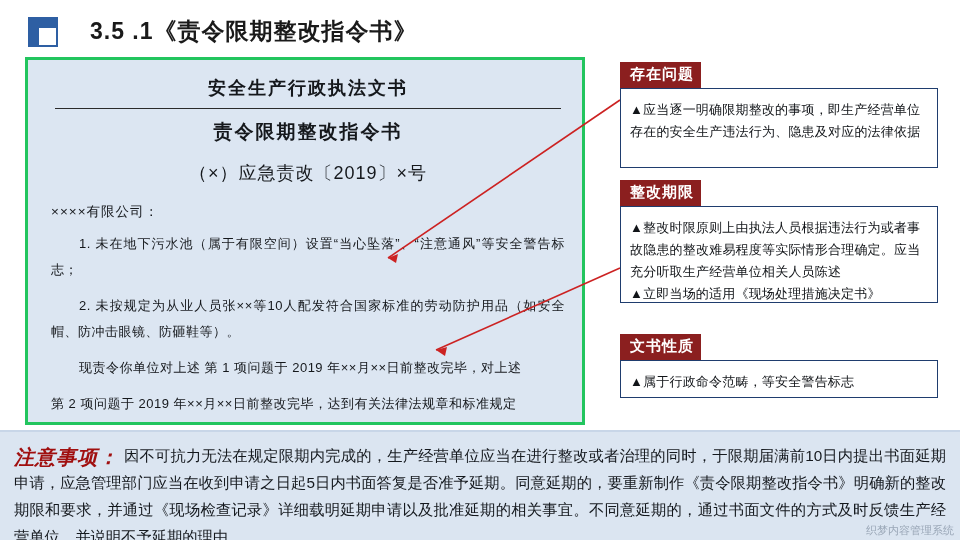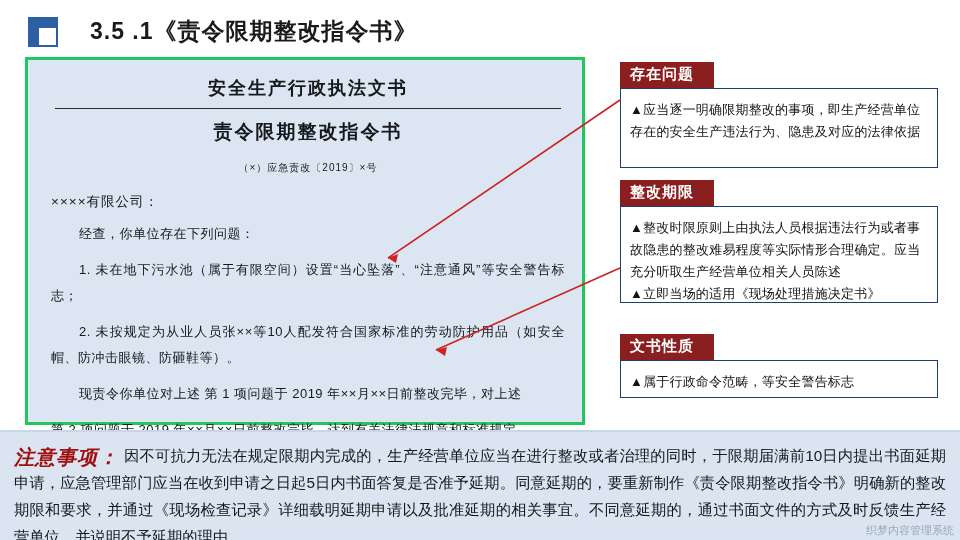--- a/index.html
+++ b/index.html
@@ -44,36 +44,36 @@
     margin-top:6px;
   }
   .doc-rule{
     border-bottom:1.6px solid #2b2b2b;margin:8px 4px 10px 4px;
   }
   .doc-h2{
     text-align:center;font-size:19px;font-weight:bold;letter-spacing:2px;
     margin-top:2px;
   }
   .doc-no{
-    text-align:center;font-size:10px;margin-top:16px;letter-spacing:1px;
+    text-align:center;font-size:18px;margin-top:16px;letter-spacing:1px;
   }
   .doc-party{
     font-size:13.5px;margin-top:18px;letter-spacing:1px;
   }
   .doc-p{
     font-size:13px;line-height:26px;margin-top:10px;letter-spacing:0.5px;
     text-align:justify;
   }
   .indent2{text-indent:28px;}
 
   
   .tag{
     position:absolute;
     background:#8b1f1f;color:#ffffff;font-weight:bold;font-size:15px;
-    padding:3px 20px 4px 10px;letter-spacing:1px;z-index:3;
+    padding:3px 7px 4px 10px;letter-spacing:1px;z-index:3;
   }
   .panel{
     position:absolute;
     background:#ffffff;border:1.5px solid #1f3d6e;
     box-sizing:border-box;
     font-size:13px;color:#111418;line-height:22px;
     padding:10px 9px 16px 9px;
     letter-spacing:0.2px;
   }
 
@@ -106,21 +106,20 @@
   <div class="hdr-title">3.5 .1《责令限期整改指令书》</div>
 </div>
 
 <div class="doc-panel">
   <div class="doc-inner">
     <div class="doc-h1">安全生产行政执法文书</div>
     <div class="doc-rule"></div>
     <div class="doc-h2">责令限期整改指令书</div>
     <div class="doc-no">（×）应急责改〔2019〕×号</div>
     <div class="doc-party">××××有限公司：</div>
-    <div class="doc-p indent2">经查，你单位存在下列问题：</div>
     <div class="doc-p indent2">1. 未在地下污水池（属于有限空间）设置“当心坠落”、“注意通风”等安全警告标志；</div>
     <div class="doc-p indent2">2. 未按规定为从业人员张××等10人配发符合国家标准的劳动防护用品（如安全帽、防冲击眼镜、防砸鞋等）。</div>
     <div class="doc-p indent2">现责令你单位对上述 第 1 项问题于 2019 年××月××日前整改完毕，对上述</div>
     <div class="doc-p">第 2 项问题于 2019 年××月××日前整改完毕，达到有关法律法规章和标准规定</div>
     <div class="doc-p">的要求。由此造成事故的，依法追究有关人员的责任。</div>
   </div>
 </div>
 
 <svg class="conn">
   <line x1="620" y1="100" x2="388" y2="258" stroke="#cc2222" stroke-width="1.6"></line>

